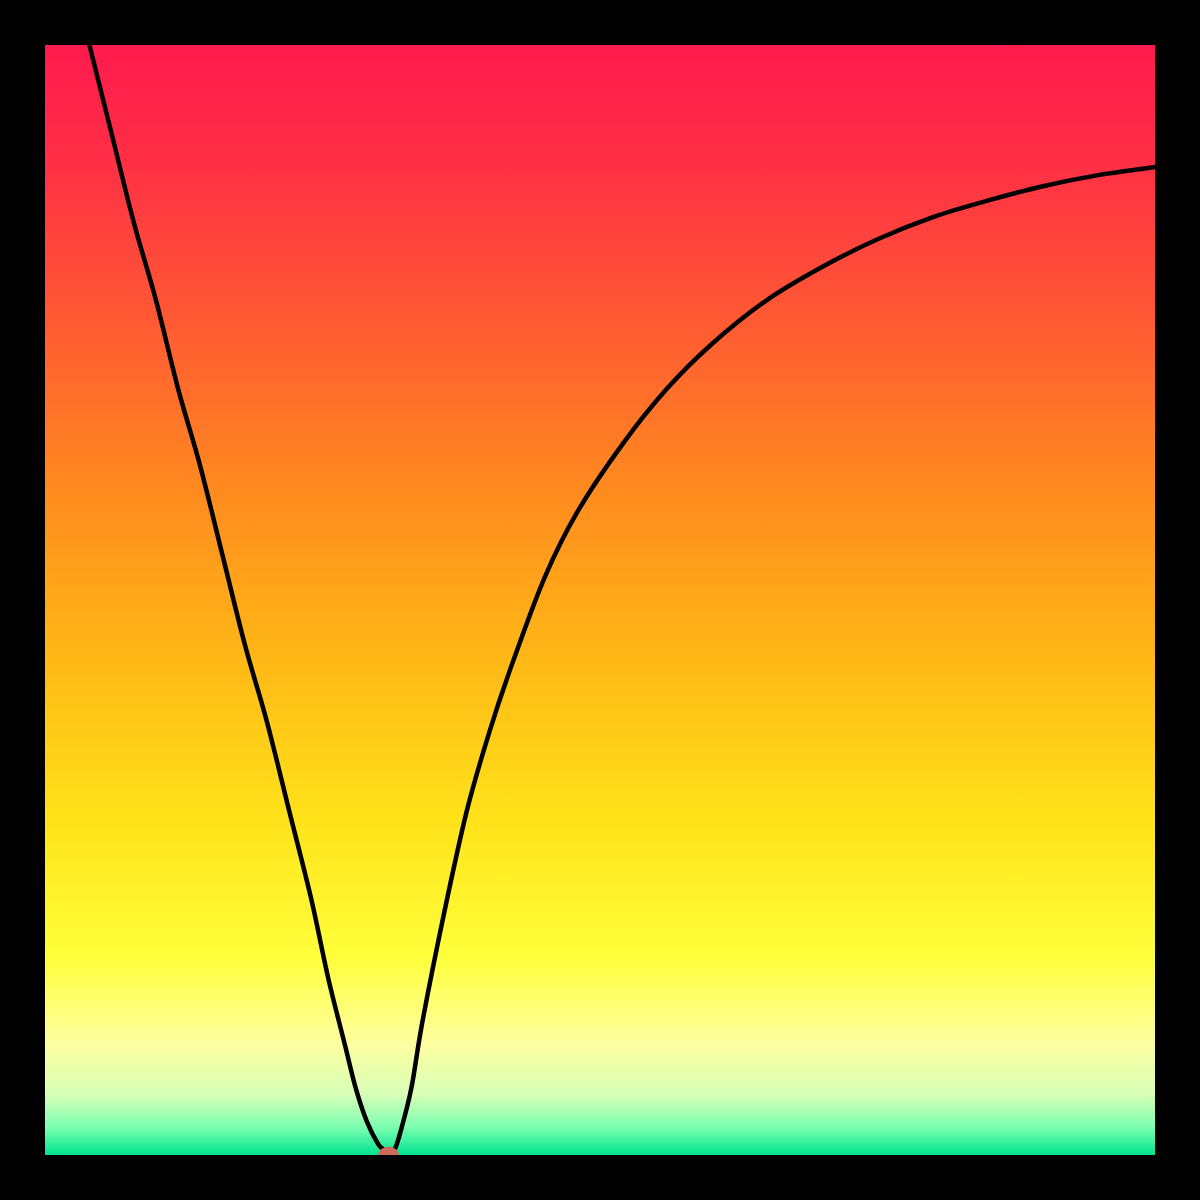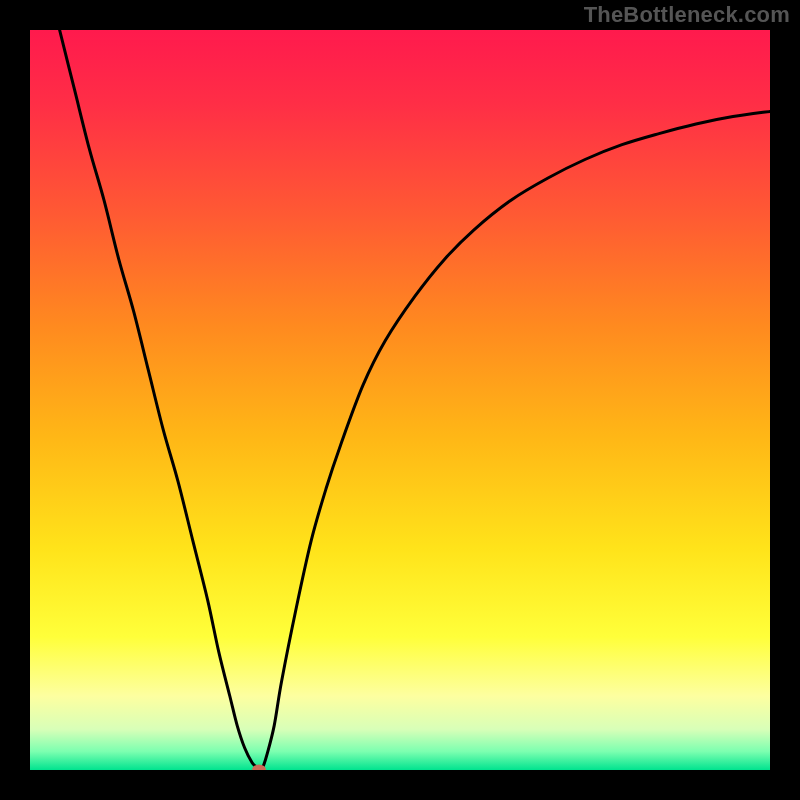--- a/index.html
+++ b/index.html
@@ -50,21 +50,20 @@
     border-radius: 50%;
     transform: translate(-50%, -50%);
     background: #cb6b58;
   }
 </style>
 </head>
 <body>
 
 <div class="frame">
 
-  <div class="watermark">TheBottleneck.com</div>
 
   <div class="plot-area">
     <svg class="gradient" viewBox="0 0 740 740" preserveAspectRatio="none">
       <defs>
         <linearGradient id="bg-grad" x1="0" y1="0" x2="0" y2="1">
             <stop offset="0%" stop-color="#ff1a4d"></stop>
             <stop offset="10%" stop-color="#ff2e46"></stop>
             <stop offset="25%" stop-color="#ff5a33"></stop>
             <stop offset="40%" stop-color="#ff8a1f"></stop>
             <stop offset="55.00000000000001%" stop-color="#ffb716"></stop>

